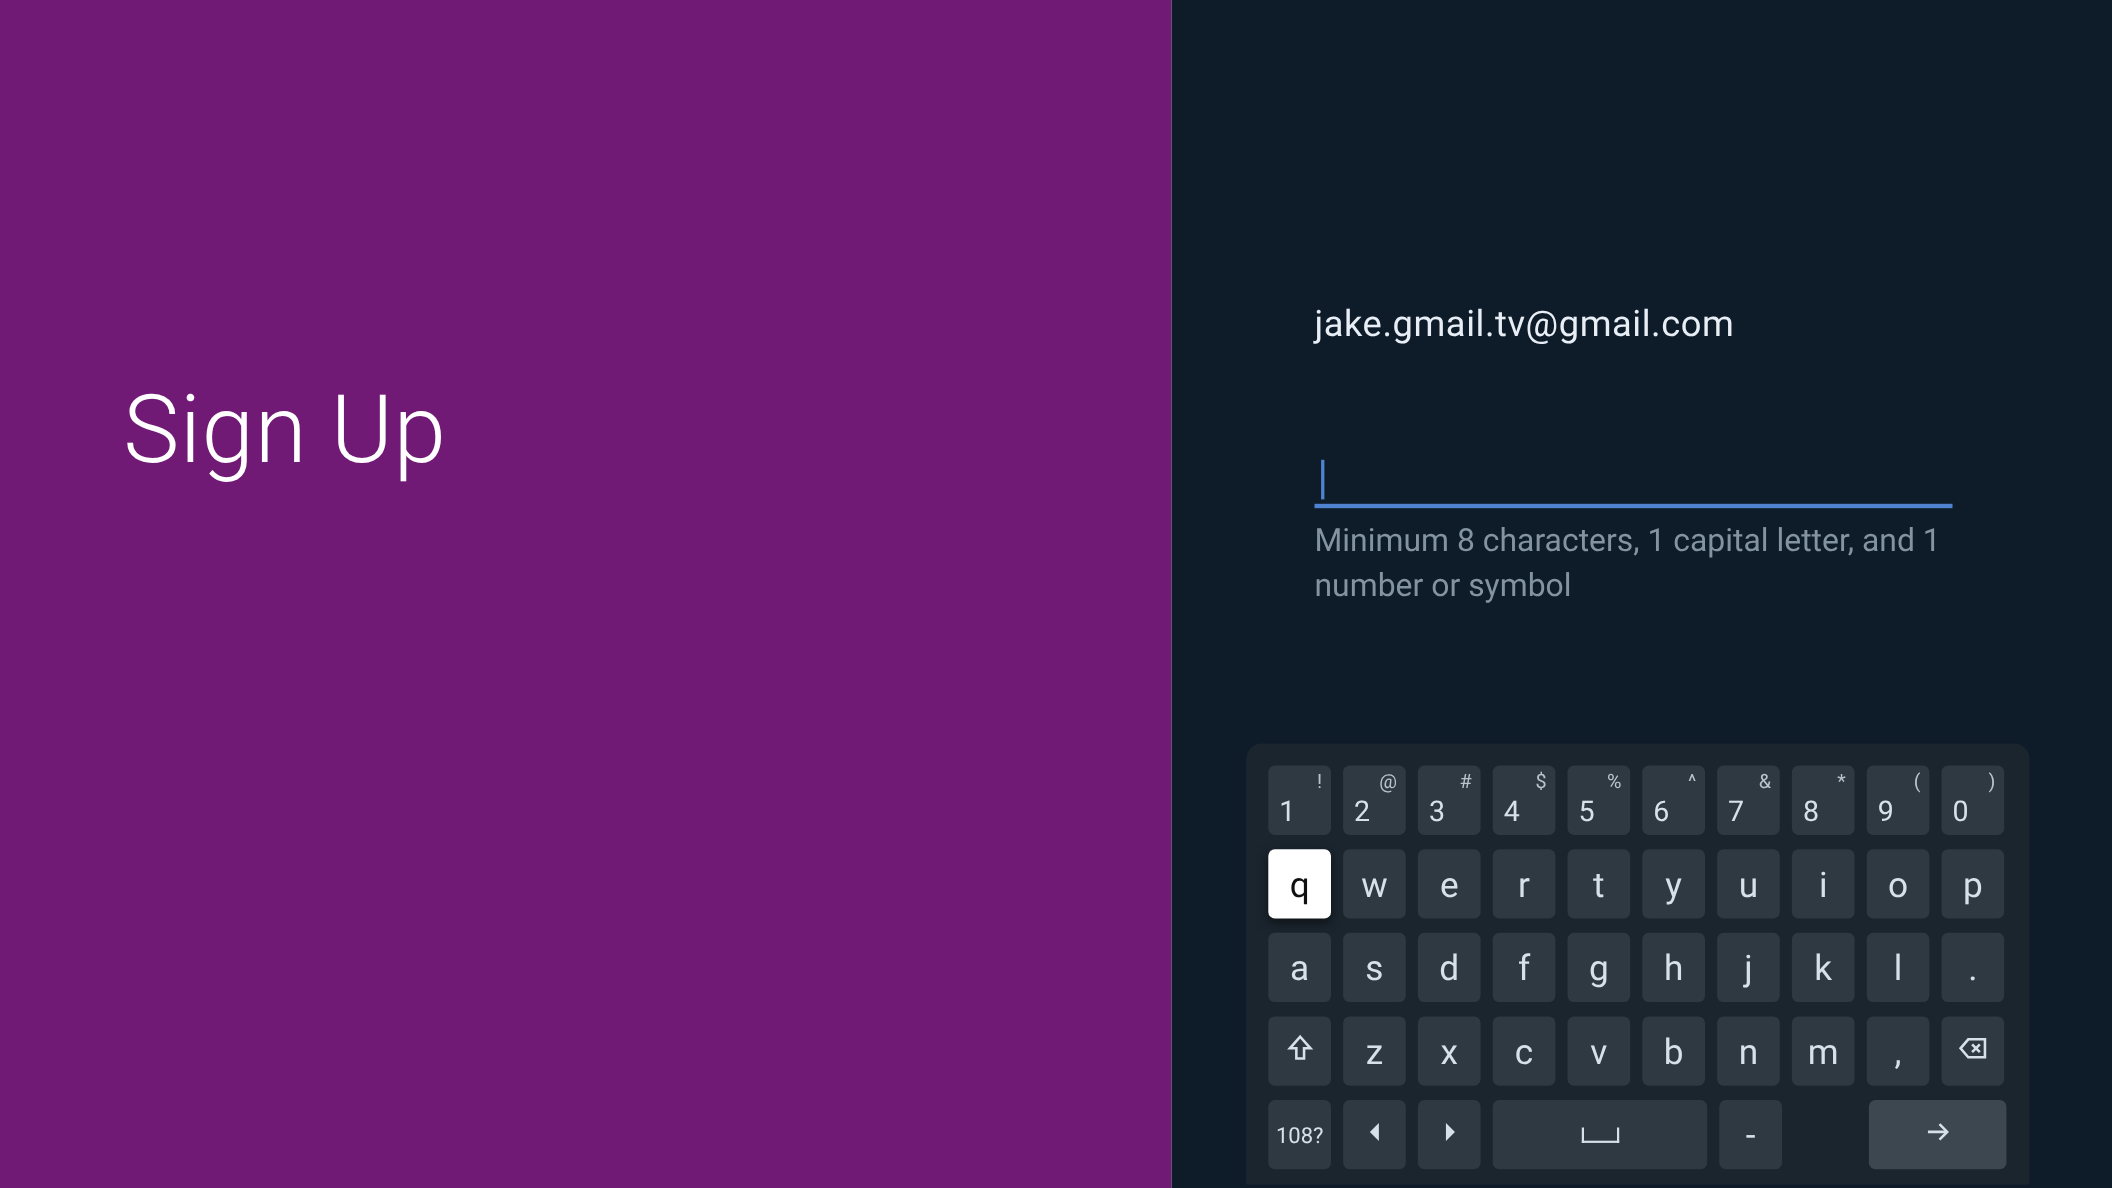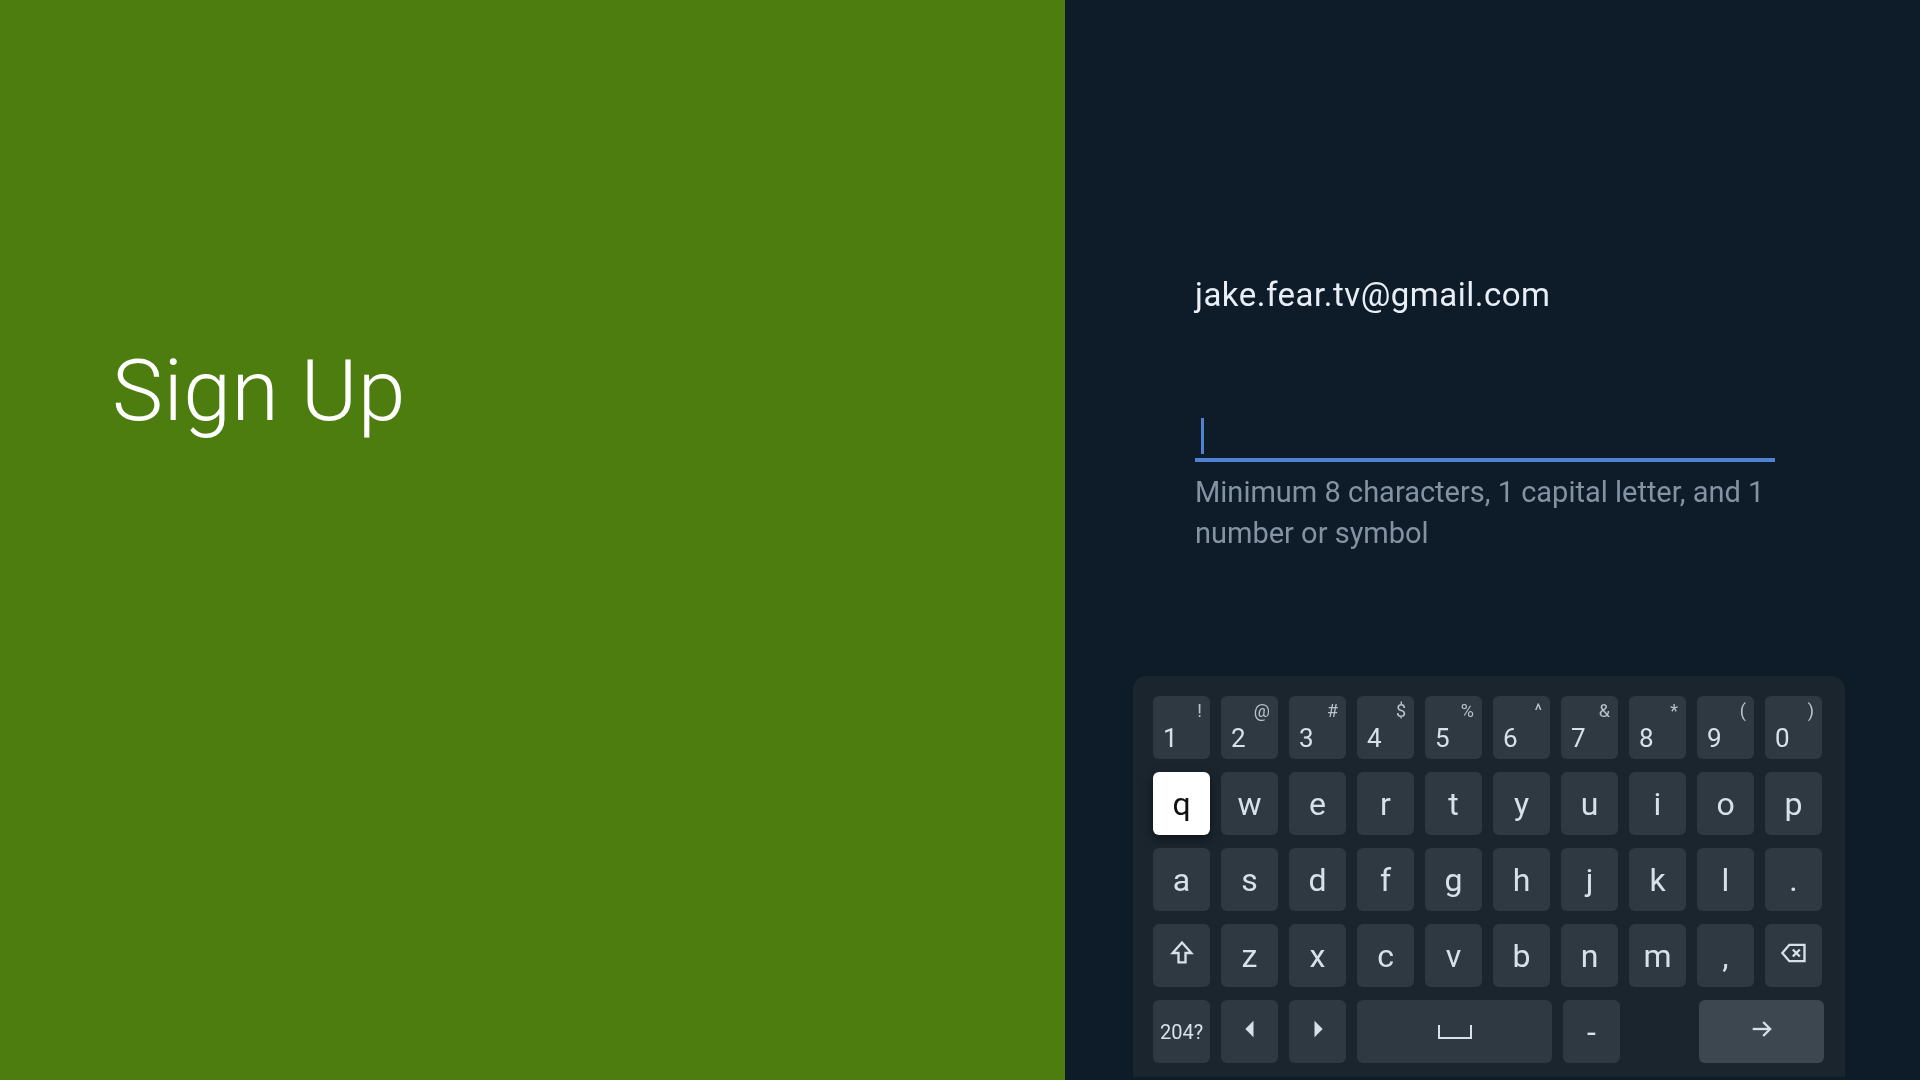--- a/index.html
+++ b/index.html
@@ -2,21 +2,21 @@
 <html><head>
 <meta charset="utf-8">
 <style>
   * { box-sizing: border-box; margin: 0; padding: 0; }
   html, body { width: 1920px; height: 1080px; overflow: hidden; font-family: Roboto, "Segoe UI", Arial, sans-serif; }
   body { display: flex; }
 
   .left-panel {
     width: 1065px;
     height: 100%;
-    background: #4d7c0f;
+    background: #701a75;
     position: relative;
   }
   .left-title {
     position: absolute;
     left: 112px;
     top: 340px;
     color: #ffffff;
     font-size: 86px;
     font-weight: 300;
     letter-spacing: 0.5px;
@@ -148,21 +148,21 @@
 </head>
 <body>
 
 <div class="left-panel">
   <div class="left-title">Sign Up</div>
 </div>
 
 <div class="right-panel">
 
   <div class="form-area">
-    <div class="email-value">jake.fear.tv@gmail.com</div>
+    <div class="email-value">jake.gmail.tv@gmail.com</div>
 
     <div class="password-container">
       <div class="caret"></div>
       <input type="text" class="password-input" value="" style="">
     </div>
     <div class="hint">Minimum 8 characters, 1 capital letter, and 1 number or symbol</div>
   </div>
 
 </div>
 
@@ -257,21 +257,21 @@
         <svg viewBox="0 0 24 24">
             <path d="M8 5 H21 V19 H8 L2 12 Z"></path>
             <line x1="11" y1="9" x2="17" y2="15"></line>
             <line x1="17" y1="9" x2="11" y2="15"></line>
           </svg>
       </span>
     </div>
   </div>
 
   <div class="krow">
-    <div class="key modekey">204?</div>
+    <div class="key modekey">108?</div>
     <div class="key special">
       <span>
         <svg viewBox="0 0 24 24">
             <path d="M15 5 L8 12 L15 19 Z" fill="#d9e1e8" stroke="none"></path>
           </svg>
       </span>
     </div>
     <div class="key special">
       <span>
         <svg viewBox="0 0 24 24">

